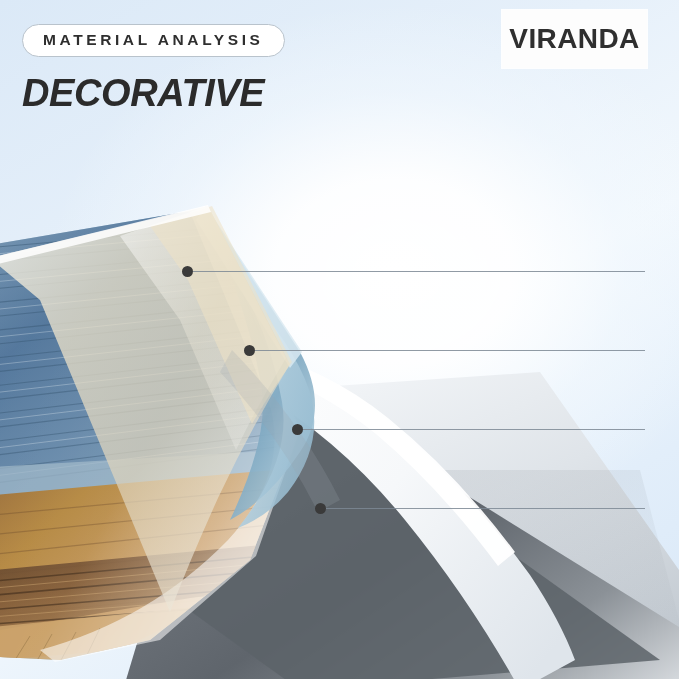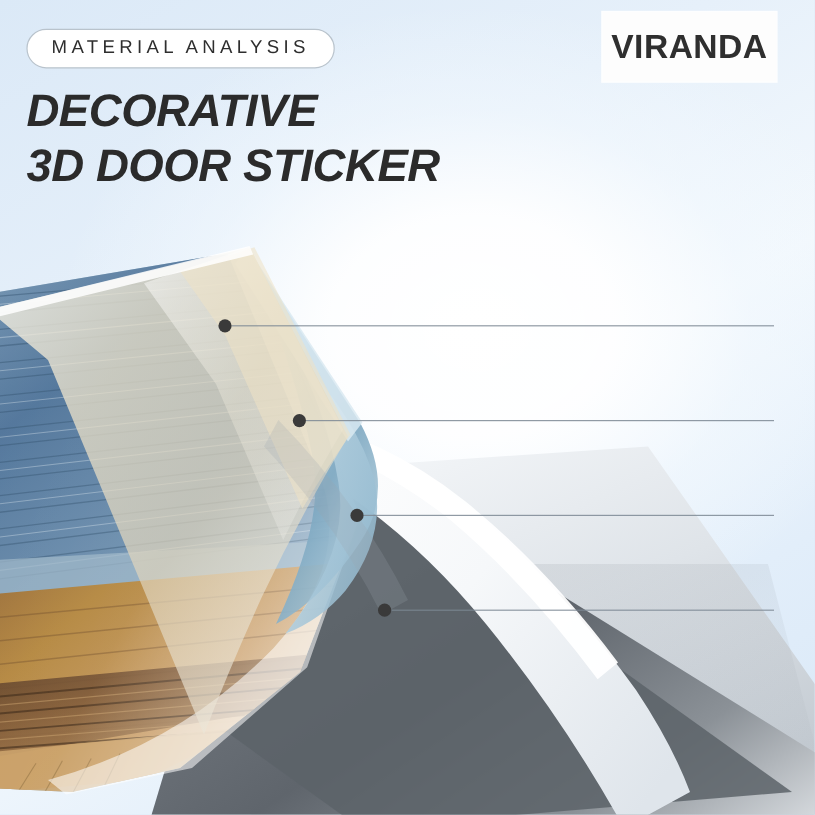--- a/index.html
+++ b/index.html
@@ -16,21 +16,21 @@
       linear-gradient(150deg,#dbe9f7 0%,#e6f0fa 32%,#f2f8fd 55%,#e2eefa 78%,#d9e8f7 100%);
   }
 
   
   .pill{
     position:absolute;left:22px;top:24px;
     padding:7px 20px 8px 20px;
     border:1.3px solid #b9c3cc;border-radius:22px;
     background:#ffffff;
     font-size:15.5px;letter-spacing:3.6px;color:#2e2e2e;
-    font-weight:400;line-height:1;white-space:nowrap;
+    font-weight:700;line-height:1;white-space:nowrap;
   }
   .title{
     position:absolute;left:22px;top:70px;
     color:#2b2b2b;font-weight:700;font-size:38px;line-height:46px;
     letter-spacing:-0.4px;white-space:nowrap;font-style:italic;
   }
   .title .l2{display:block;}
 
   .logo-box{
     position:absolute;left:502px;top:10px;width:145px;height:58px;
@@ -267,21 +267,20 @@
 
     </g>
   </svg>
 
   <div class="pill">
     <span>MATERIAL ANALYSIS</span>
   </div>
 
   <div class="title">
     <span>DECORATIVE</span>
-    <span class="l2">3D DOOR STICKER</span>
   </div>
 
   <div class="logo-box">
     <span class="logo-text">VIRANDA</span>
   </div>
 
   <div id="callouts">
       <div class="callout">
         <div class="co-line" style="left: 193px; top: 271px; width: 452px;"></div>
         <div class="co-dot" style="left: 182px; top: 266px; background: rgb(58, 58, 58);"></div>

